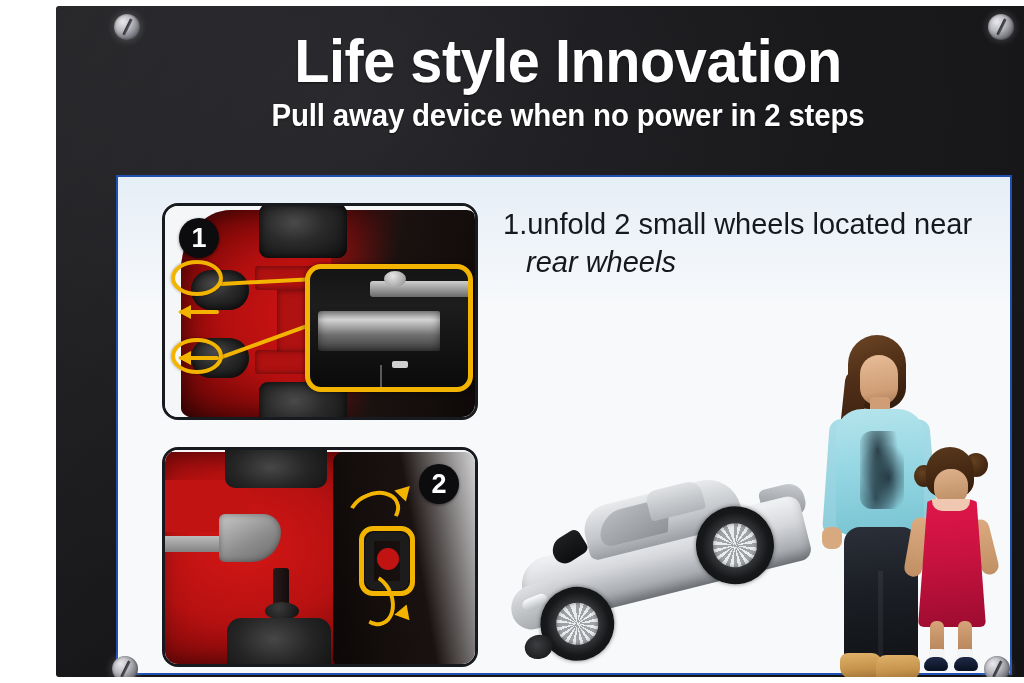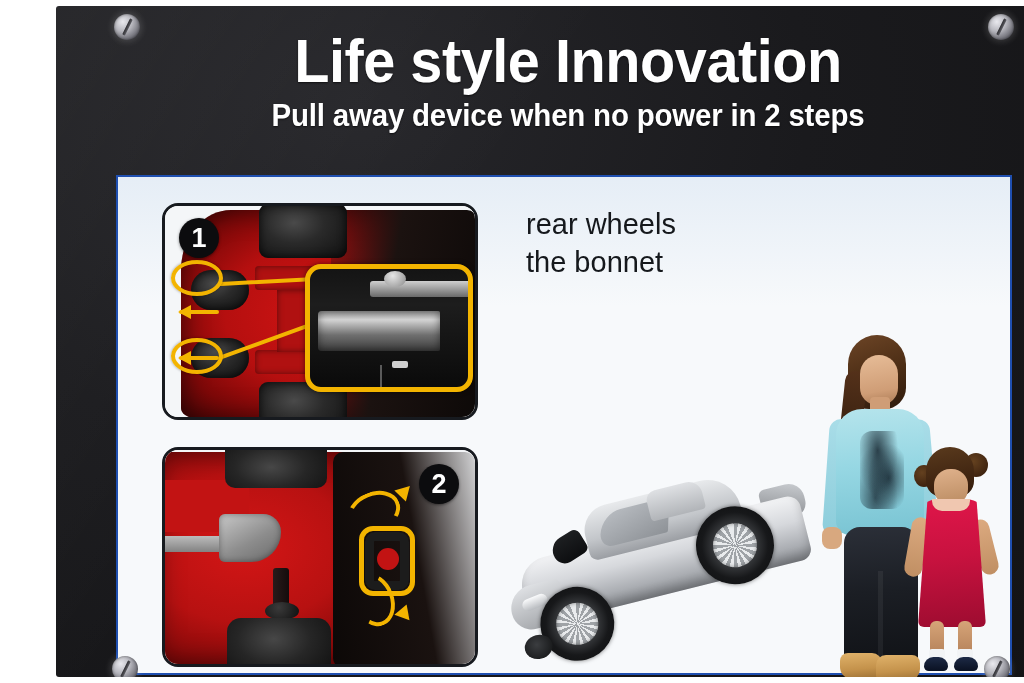--- a/index.html
+++ b/index.html
@@ -331,21 +331,21 @@
   .steps {
     position: absolute;
     left: 385px; top: 28px; width: 500px;
     color: #15181c;
     font-family: "Liberation Sans", sans-serif;
     font-size: 29px;
     line-height: 38px;
     z-index: 14;
   }
   .step-line { display: block; white-space: pre; }
-  .step-indent { padding-left: 23px; }
+  .step-indent { padding-left: 23px; font-style: italic; }
 
   
   .scene {
     position: absolute;
     left: 370px; top: 128px;
     width: 520px; height: 368px;
     z-index: 11;
   }
 
   
@@ -622,22 +622,22 @@
           <div class="handle-hl"></div>
           <div class="curve-arrow ca-top"></div>
           <div class="arrow-head ah1"></div>
           <div class="curve-arrow ca-bot"></div>
           <div class="arrow-head ah2"></div>
         </div>
         <div class="badge badge2">2</div>
       </div>
 
       <div class="steps">
+        <span class="step-line">1.unfold 2 small wheels located near</span>
         <span class="step-line step-indent">rear wheels</span>
-        <span class="step-line step-indent">the bonnet</span>
       </div>
 
       <div class="scene">
 
         <div class="car">
           <div class="car-tail"></div>
           <div class="car-body"></div>
           <div class="car-cabin"></div>
           <div class="car-windshield"></div>
           <div class="car-seat"></div>

